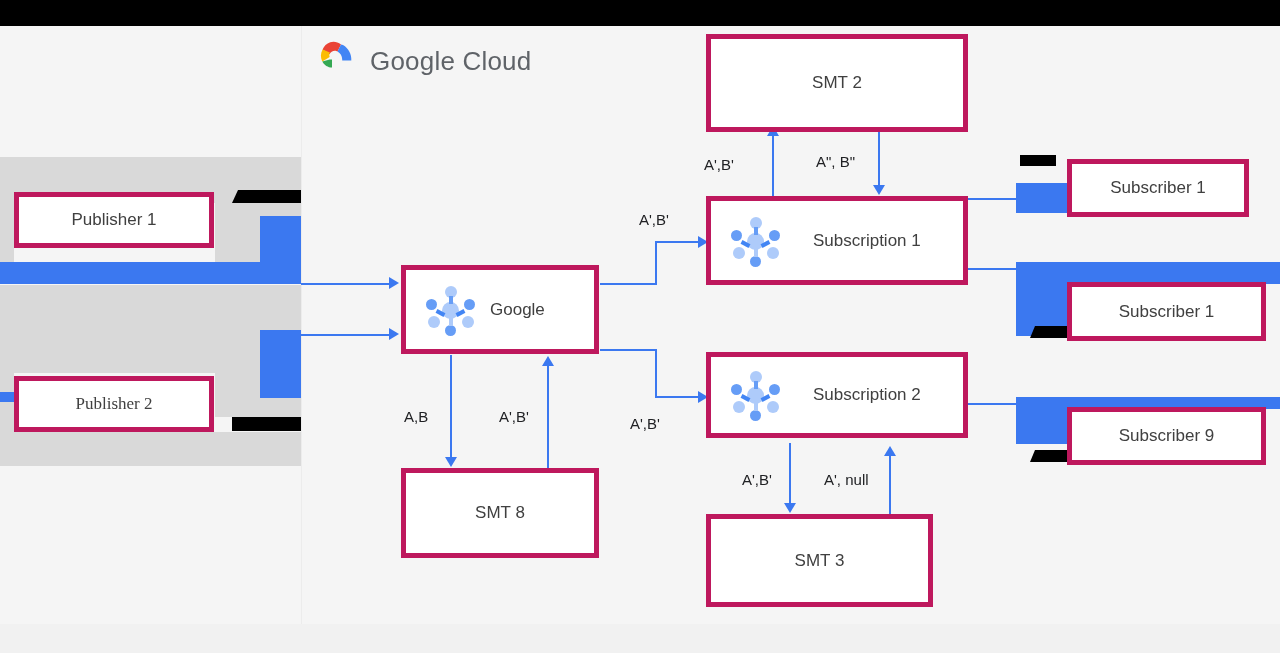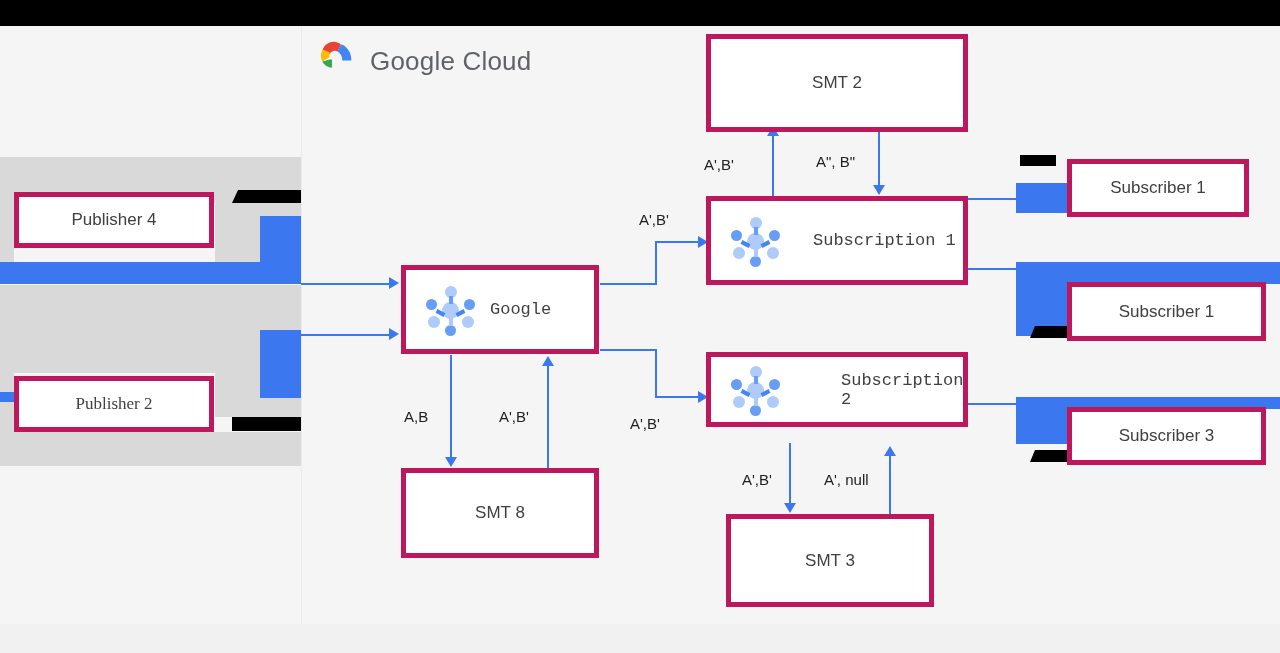--- a/index.html
+++ b/index.html
@@ -22,21 +22,21 @@
   .gray{background:#d9d9d9;}
   .black{background:#000;}
   .blueblk{background:#3b78f0;}
 
   
   .node{
     background:#ffffff;border:5px solid #be185d;
     display:flex;align-items:center;justify-content:center;
     font-size:17px;color:#404040;box-sizing:border-box;
   }
-  .node.with-icon{justify-content:flex-start;font-family:Liberation Mono, monospace;}
+  .node.with-icon{justify-content:flex-start;}
   .node .label{pointer-events:none;}
 
   
   .ln{background:#3b78f0;}
   .ln-h{height:2px;}
   .ln-v{width:2px;}
   .arrow{width:0;height:0;}
   .arr-r{border-top:6px solid transparent;border-bottom:6px solid transparent;border-left:10px solid #3b78f0;}
   .arr-d{border-left:6px solid transparent;border-right:6px solid transparent;border-top:10px solid #3b78f0;}
   .arr-u{border-left:6px solid transparent;border-right:6px solid transparent;border-bottom:10px solid #3b78f0;}
@@ -151,21 +151,21 @@
 <div class="abs elabel" style="left:404px;top:408px;">A,B</div>
 <div class="abs elabel" style="left:499px;top:408px;">A',B'</div>
 <div class="abs elabel" style="left:639px;top:211px;">A',B'</div>
 <div class="abs elabel" style="left:630px;top:415px;">A',B'</div>
 <div class="abs elabel" style="left:704px;top:156px;">A',B'</div>
 <div class="abs elabel" style="left:816px;top:153px;">A", B"</div>
 <div class="abs elabel" style="left:742px;top:471px;">A',B'</div>
 <div class="abs elabel" style="left:824px;top:471px;">A', null</div>
 
 <div class="abs node" style="left:14px;top:192px;width:200px;height:56px;">
-  <span class="label">Publisher 4</span>
+  <span class="label">Publisher 1</span>
 </div>
 
 <div class="abs node" style="left:14px;top:376px;width:200px;height:56px;font-family:Liberation Serif, serif;">
   <span class="label">Publisher 2</span>
 </div>
 
 <div class="abs node with-icon" style="left:401px;top:265px;width:198px;height:89px;">
   <span class="psicon" style="margin-left:18px;">
     <i style="left:21px;top:2px;width:12px;height:12px;background:#aecbfa;"></i>
     <i style="left:2px;top:15px;width:11px;height:11px;background:#669df6;"></i>
@@ -183,42 +183,42 @@
 </div>
 
 <div class="abs node" style="left:401px;top:468px;width:198px;height:90px;">
   <span class="label">SMT 8</span>
 </div>
 
 <div class="abs node" style="left:706px;top:34px;width:262px;height:98px;">
   <span class="label">SMT 2</span>
 </div>
 
-<div class="abs node" style="left:706px;top:514px;width:208px;height:93px;margin-left:20px;">
+<div class="abs node" style="left:706px;top:514px;width:227px;height:93px;">
   <span class="label">SMT 3</span>
 </div>
 
 <div class="abs node with-icon" style="left:706px;top:196px;width:262px;height:89px;">
   <span class="psicon" style="margin-left:18px;">
     <i style="left:21px;top:2px;width:12px;height:12px;background:#aecbfa;"></i>
     <i style="left:2px;top:15px;width:11px;height:11px;background:#669df6;"></i>
     <i style="left:40px;top:15px;width:11px;height:11px;background:#669df6;"></i>
     <i style="left:4px;top:32px;width:12px;height:12px;background:#aecbfa;"></i>
     <i style="left:38px;top:32px;width:12px;height:12px;background:#aecbfa;"></i>
     <i style="left:21px;top:41px;width:11px;height:11px;background:#669df6;"></i>
     <i style="left:18px;top:18px;width:17px;height:17px;background:#aecbfa;"></i>
     <i style="left:25px;top:12px;width:4px;height:8px;background:#669df6;border-radius:0;"></i>
     <i style="left:12px;top:27px;width:9px;height:4px;background:#4285f4;border-radius:0;transform:rotate(28deg);"></i>
     <i style="left:32px;top:27px;width:9px;height:4px;background:#4285f4;border-radius:0;transform:rotate(-28deg);"></i>
     <i style="left:25px;top:34px;width:4px;height:8px;background:#aecbfa;border-radius:0;"></i>
   </span>
   <span class="label" style="margin-left:32px;">Subscription 1</span>
 </div>
 
-<div class="abs node with-icon" style="left:706px;top:352px;width:262px;height:75px;gap:28px;">
+<div class="abs node with-icon" style="left:706px;top:352px;width:262px;height:86px;">
   <span class="psicon" style="margin-left:18px;">
     <i style="left:21px;top:2px;width:12px;height:12px;background:#aecbfa;"></i>
     <i style="left:2px;top:15px;width:11px;height:11px;background:#669df6;"></i>
     <i style="left:40px;top:15px;width:11px;height:11px;background:#669df6;"></i>
     <i style="left:4px;top:32px;width:12px;height:12px;background:#aecbfa;"></i>
     <i style="left:38px;top:32px;width:12px;height:12px;background:#aecbfa;"></i>
     <i style="left:21px;top:41px;width:11px;height:11px;background:#669df6;"></i>
     <i style="left:18px;top:18px;width:17px;height:17px;background:#aecbfa;"></i>
     <i style="left:25px;top:12px;width:4px;height:8px;background:#669df6;border-radius:0;"></i>
     <i style="left:12px;top:27px;width:9px;height:4px;background:#4285f4;border-radius:0;transform:rotate(28deg);"></i>
@@ -230,14 +230,14 @@
 
 <div class="abs node" style="left:1067px;top:159px;width:182px;height:58px;">
   <span class="label">Subscriber 1</span>
 </div>
 
 <div class="abs node" style="left:1067px;top:282px;width:199px;height:59px;">
   <span class="label">Subscriber 1</span>
 </div>
 
 <div class="abs node" style="left:1067px;top:407px;width:199px;height:58px;">
-  <span class="label">Subscriber 3</span>
+  <span class="label">Subscriber 9</span>
 </div>
 
 </body></html>

